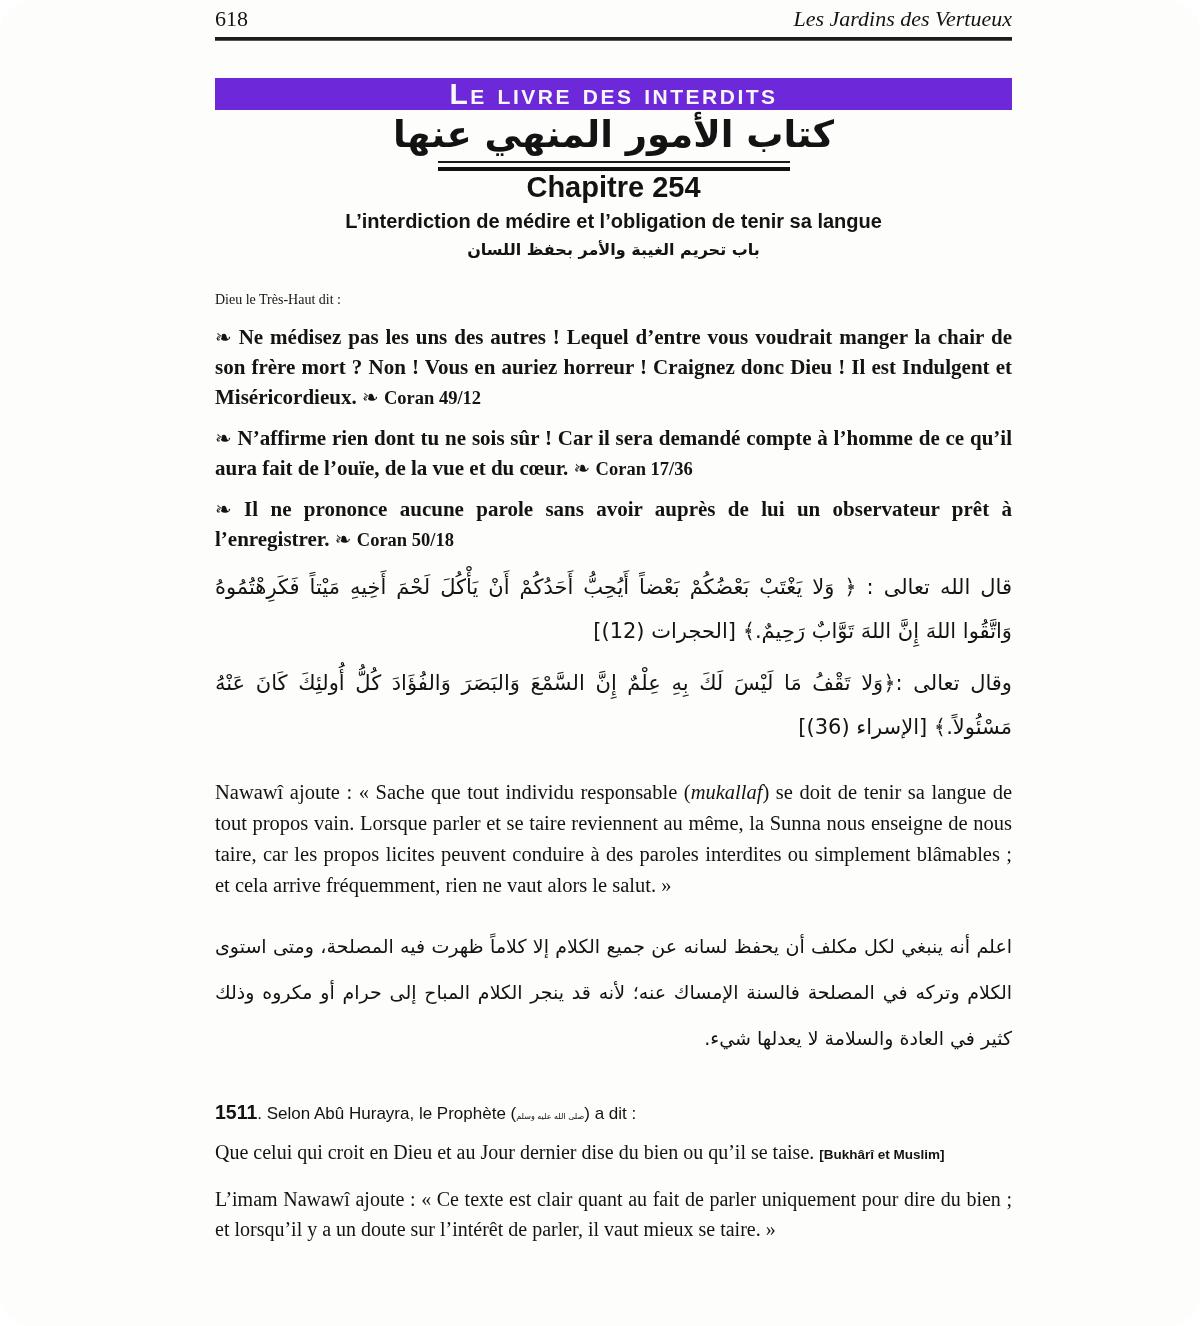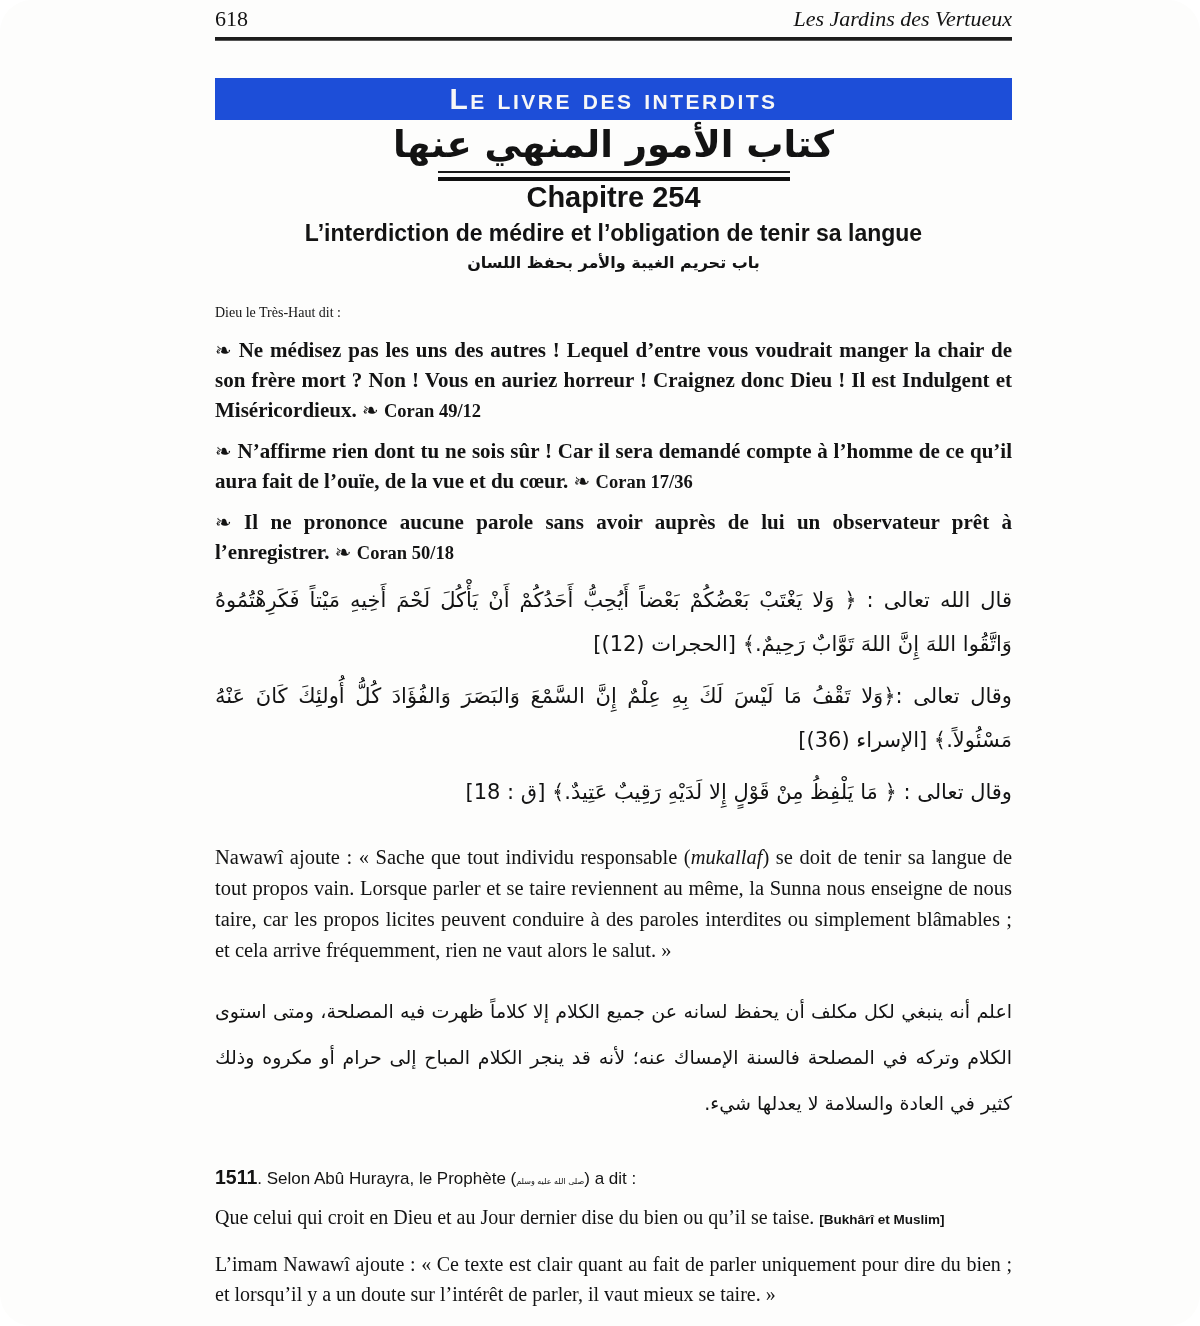--- a/index.html
+++ b/index.html
@@ -14,21 +14,21 @@
     overflow:hidden;
     border-radius:32px;
   }
   
   .runhead{display:flex;justify-content:space-between;align-items:baseline;}
   .pagenum{font-size:22px;}
   .booktitle{font-style:italic;font-size:22px;}
   .headrule{margin-top:5px;height:3px;background:#1d1d1d;border-bottom:1px solid #555;}
   
   .banner{
-    margin-top:37px;height:42px;background:#1d4ed8;
+    margin-top:37px;height:32px;background:#6d28d9;
     display:flex;align-items:center;justify-content:center;
   }
   .banner-label{
     color:#f7f7f7;
     font-family:"Liberation Sans", sans-serif;
     font-variant:small-caps;
     font-weight:bold;font-size:30px;letter-spacing:2.5px;
   }
   
   .ar{font-family:"DejaVu Sans", sans-serif;}
@@ -40,21 +40,21 @@
   .dbl-rule .thin{height:2px;background:#1b1b1b;}
   .dbl-rule .thick{height:4px;background:#111;margin-top:4px;}
   .chap-num{
     margin-top:1px;text-align:center;
     font-family:"Liberation Sans", sans-serif;
     font-weight:bold;font-size:29px;line-height:1.1;
   }
   .chap-title-fr{
     margin-top:6px;text-align:center;
     font-family:"Liberation Sans", sans-serif;
-    font-weight:bold;font-size:23px;line-height:1.15;
+    font-weight:bold;font-size:20px;line-height:1.15;
   }
   .chap-title-ar{
     margin-top:7px;text-align:center;
     font-weight:bold;font-size:16px;
   }
   
   .intro{margin-top:33px;font-size:14px;}
   .quote{
     margin-top:8px;margin-bottom:10px;
     font-size:21px;font-weight:bold;line-height:30px;
@@ -120,21 +120,20 @@
   <p class="intro">Dieu le Très-Haut dit :</p>
 
   <p class="quote"><span class="orn">❧</span> <span>Ne médisez pas les uns des autres ! Lequel d’entre vous voudrait manger la chair de son frère mort ? Non ! Vous en auriez horreur ! Craignez donc Dieu ! Il est Indulgent et Miséricordieux.</span> <span class="orn">❧</span> <span class="qref">Coran 49/12</span></p>
 
   <p class="quote"><span class="orn">❧</span> <span>N’affirme rien dont tu ne sois sûr ! Car il sera demandé compte à l’homme de ce qu’il aura fait de l’ouïe, de la vue et du cœur.</span> <span class="orn">❧</span> <span class="qref">Coran 17/36</span></p>
 
   <p class="quote"><span class="orn">❧</span> <span>Il ne prononce aucune parole sans avoir auprès de lui un observateur prêt à l’enregistrer.</span> <span class="orn">❧</span> <span class="qref">Coran 50/18</span></p>
 
   <p class="ar verse">قال الله تعالى : ﴿ وَلا يَغْتَبْ بَعْضُكُمْ بَعْضاً أَيُحِبُّ أَحَدُكُمْ أَنْ يَأْكُلَ لَحْمَ أَخِيهِ مَيْتاً فَكَرِهْتُمُوهُ وَاتَّقُوا اللهَ إِنَّ اللهَ تَوَّابٌ رَحِيمٌ.﴾ [الحجرات (12)]</p>
   <p class="ar verse">وقال تعالى :﴿وَلا تَقْفُ مَا لَيْسَ لَكَ بِهِ عِلْمٌ إِنَّ السَّمْعَ وَالبَصَرَ وَالفُؤَادَ كُلُّ أُولئِكَ كَانَ عَنْهُ مَسْئُولاً.﴾ [الإسراء (36)]</p>
-  <p class="ar verse verse-last">وقال تعالى : ﴿ مَا يَلْفِظُ مِنْ قَوْلٍ إِلا لَدَيْهِ رَقِيبٌ عَتِيدٌ.﴾ [ق : 18]</p>
 
   <p class="nawawi-fr"><span>Nawawî ajoute : « Sache que tout individu responsable (</span><i>mukallaf</i><span>) se doit de tenir sa langue de tout propos vain. Lorsque parler et se taire reviennent au même, la Sunna nous enseigne de nous taire, car les propos licites peuvent conduire à des paroles interdites ou simplement blâmables ; et cela arrive fréquemment, rien ne vaut alors le salut. »</span></p>
 
   <p class="ar nawawi-ar">اعلم أنه ينبغي لكل مكلف أن يحفظ لسانه عن جميع الكلام إلا كلاماً ظهرت فيه المصلحة، ومتى استوى الكلام وتركه في المصلحة فالسنة الإمساك عنه؛ لأنه قد ينجر الكلام المباح إلى حرام أو مكروه وذلك كثير في العادة والسلامة لا يعدلها شيء.</p>
 
   <p class="hadith-intro"><span class="num">1511</span><span>. Selon Abû Hurayra, le Prophète (</span><span class="ar honorific">صلى الله عليه وسلم</span><span>) a dit :</span></p>
 
   <p class="hadith-text"><span>Que celui qui croit en Dieu et au Jour dernier dise du bien ou qu’il se taise.</span> <span class="hadith-src">[Bukhârî et Muslim]</span></p>
 
   <p class="hadith-comment">L’imam Nawawî ajoute : « Ce texte est clair quant au fait de parler uniquement pour dire du bien ; et lorsqu’il y a un doute sur l’intérêt de parler, il vaut mieux se taire. »</p>

